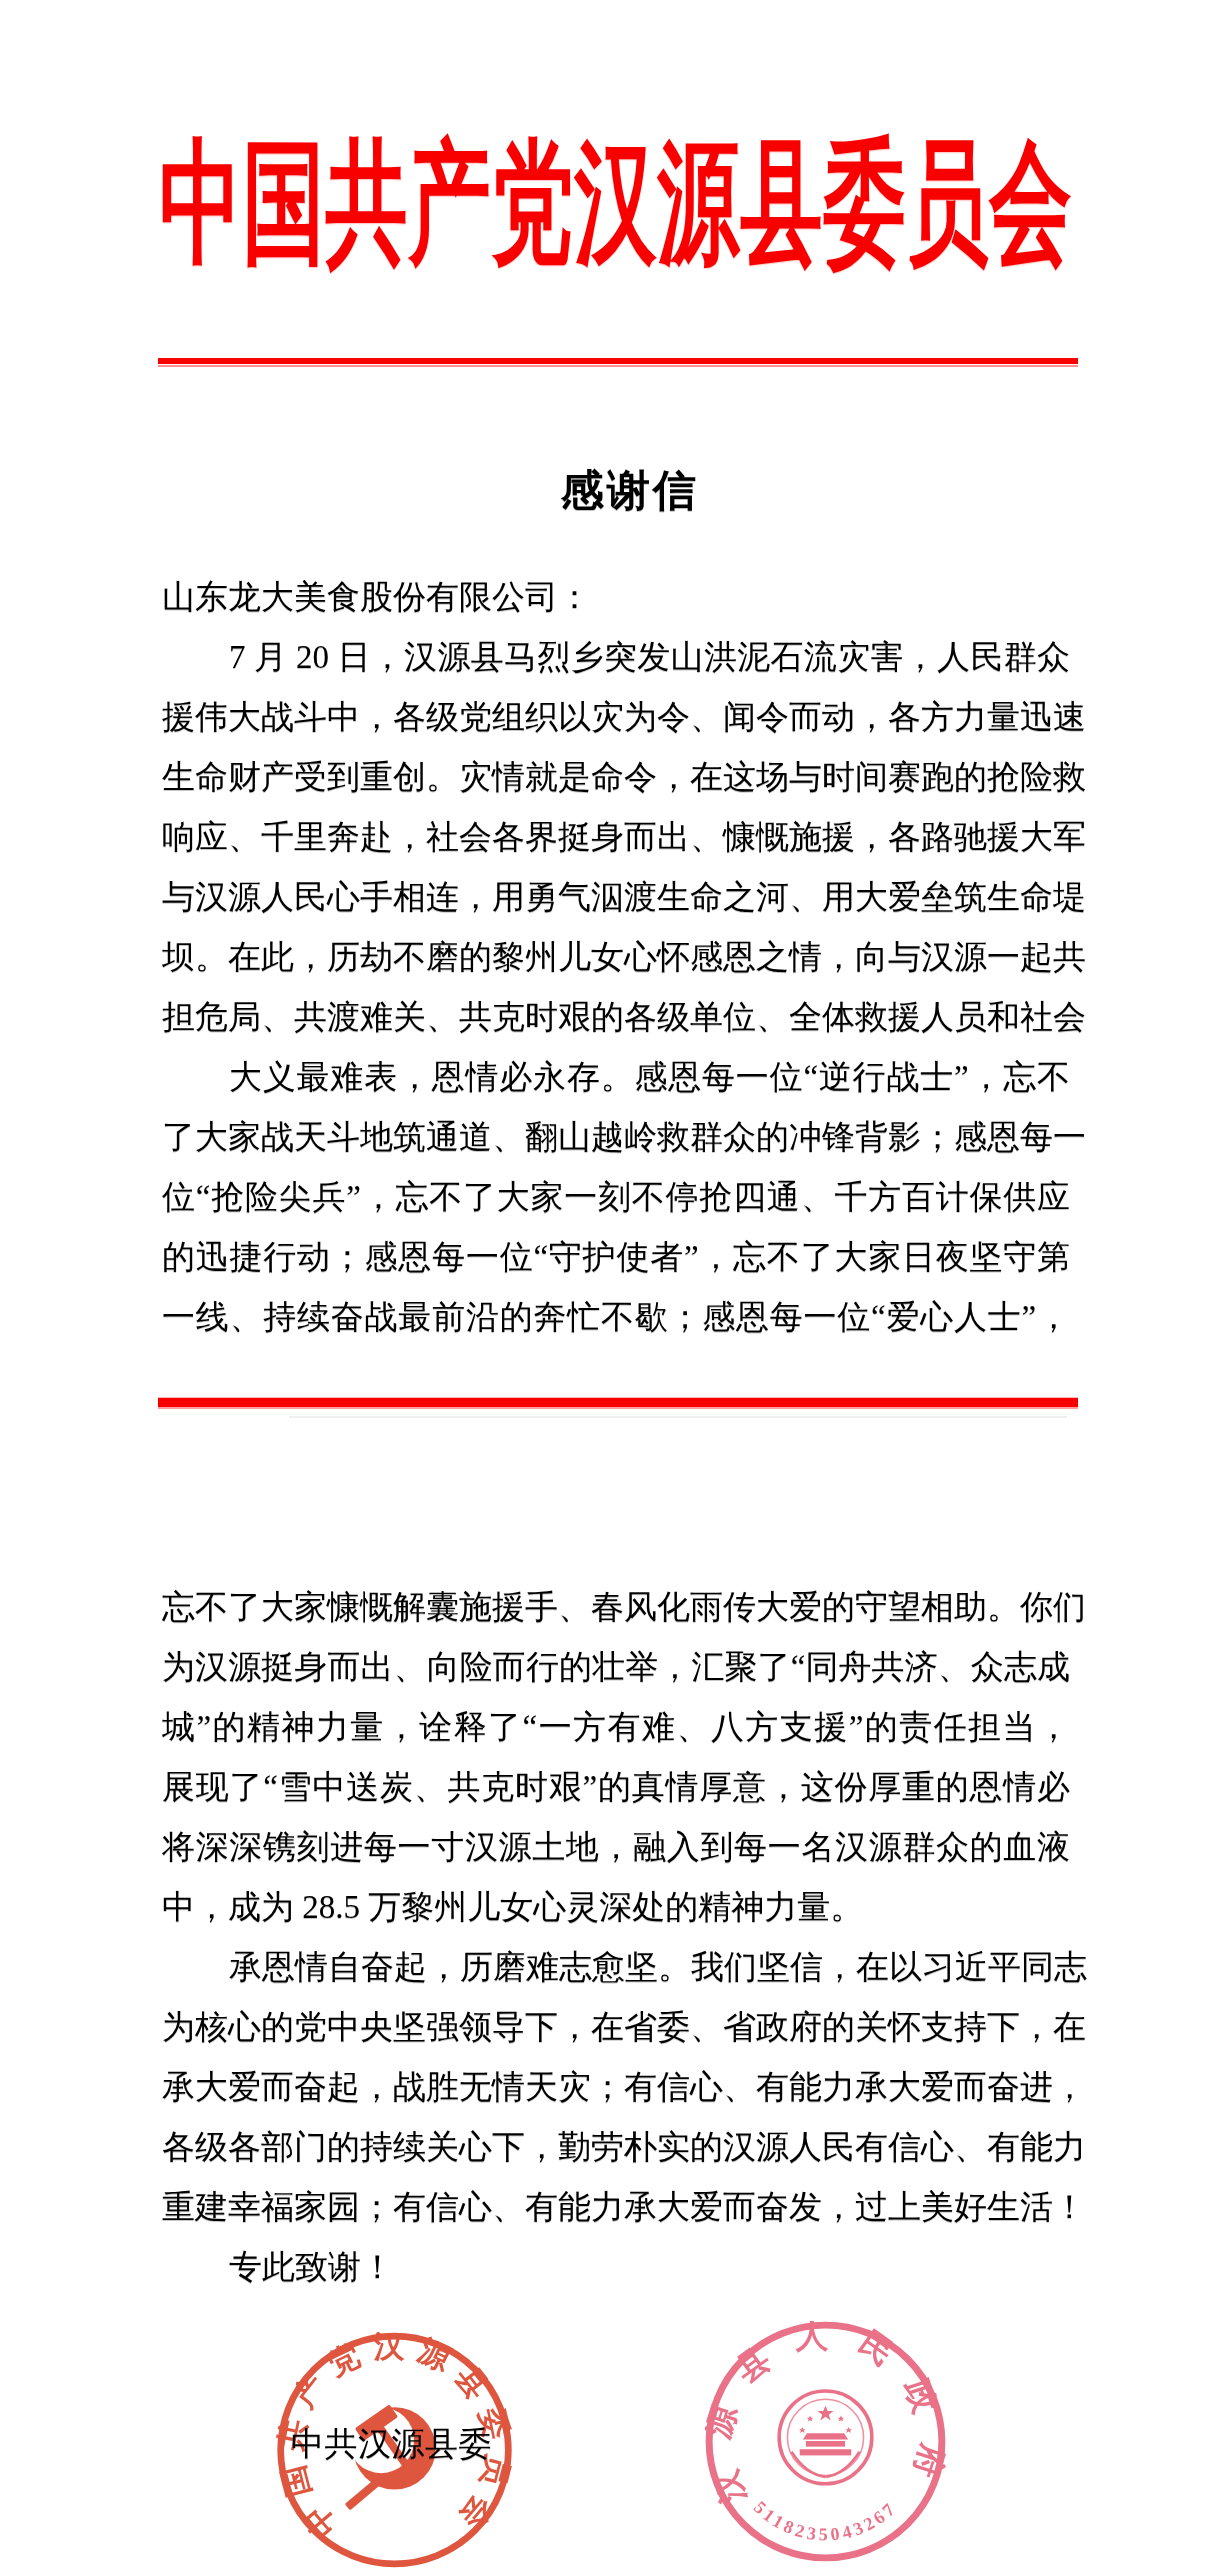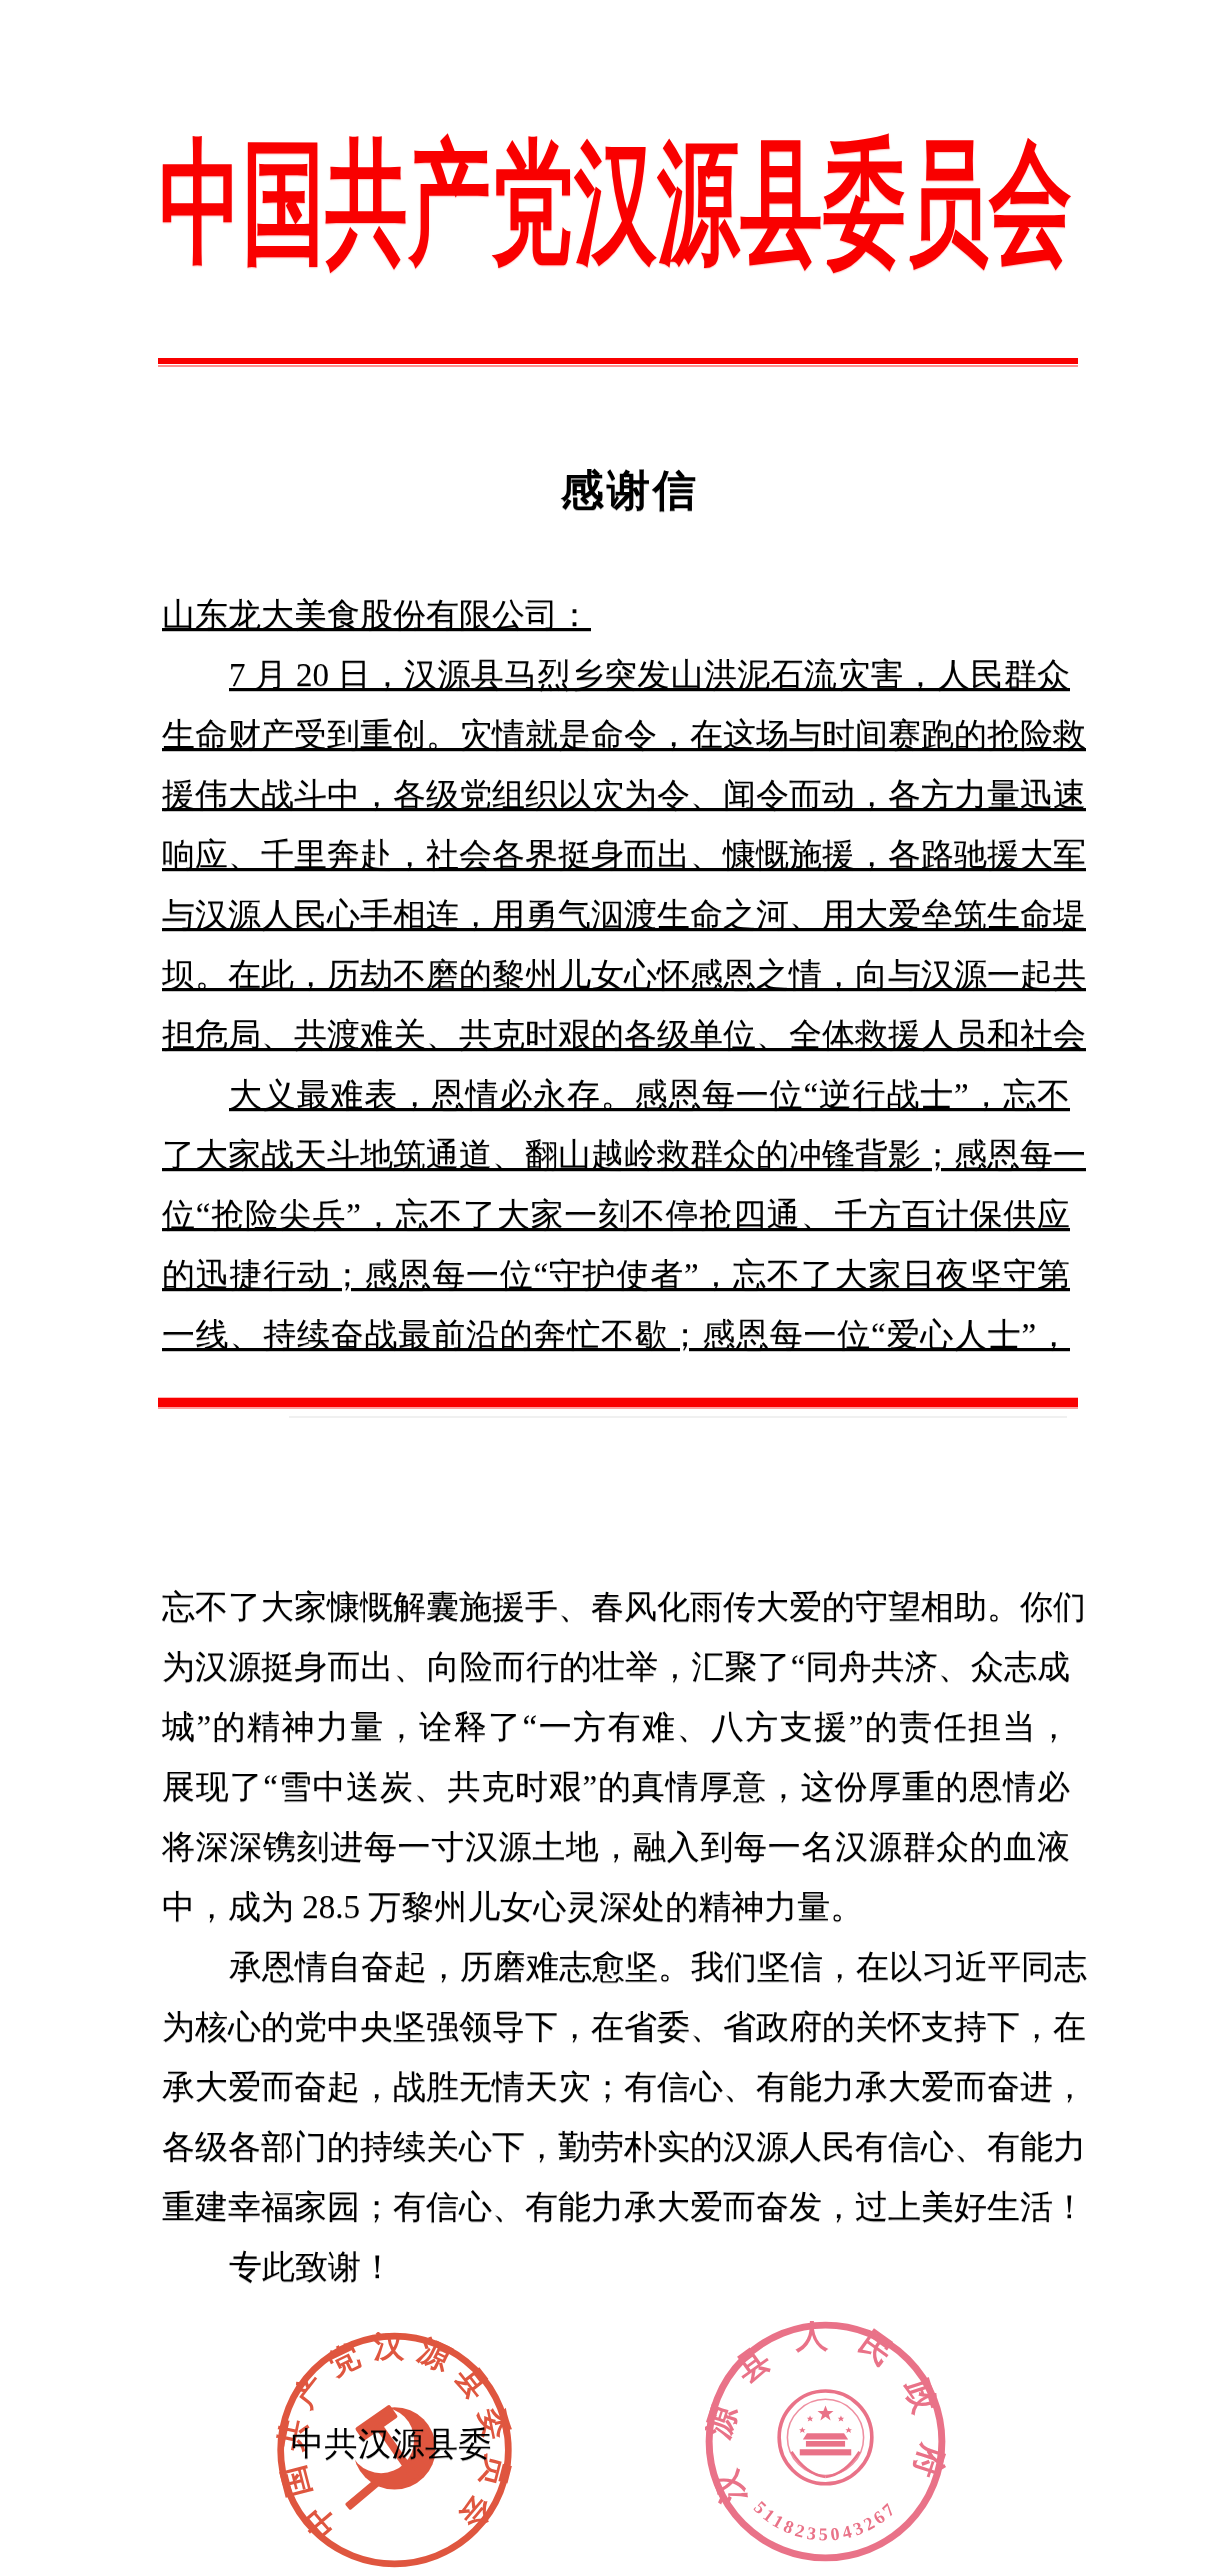--- a/index.html
+++ b/index.html
@@ -28,21 +28,21 @@
     text-align:center;font-size:43px;line-height:43px;font-weight:bold;
     letter-spacing:3.1px;color:#000;
     text-shadow:0 1px 0.5px rgba(0,0,0,0.25);
   }
   
   .body-block{
     position:absolute;left:162px;width:908px;
     font-size:33px;color:#000;
     text-shadow:0 1px 0.5px rgba(0,0,0,0.22);
   }
-  .body-p1{top:585px;text-decoration:underline;}
+  .body-p1{top:567px;}
   .body-p2{top:1577px;}
   .line{
     height:60px;line-height:60px;
     text-align:justify;text-align-last:justify;
     text-justify:inter-character;
     white-space:nowrap;
   }
   .ind{text-indent:67px;}
   .nj{text-align-last:left;}
   
@@ -71,22 +71,22 @@
 
   <div class="letterhead">中国共产党汉源县委员会</div>
   <div class="rule-thick"></div>
   <div class="rule-thin"></div>
 
   <h1 class="doc-title">感谢信</h1>
 
   <div class="body-block body-p1">
     <div class="line nj">山东龙大美食股份有限公司：</div>
     <div class="line ind">7 月 20 日，汉源县马烈乡突发山洪泥石流灾害，人民群众</div>
+    <div class="line">援伟大战斗中，各级党组织以灾为令、闻令而动，各方力量迅速</div>
     <div class="line">生命财产受到重创。灾情就是命令，在这场与时间赛跑的抢险救</div>
-    <div class="line">援伟大战斗中，各级党组织以灾为令、闻令而动，各方力量迅速</div>
     <div class="line">响应、千里奔赴，社会各界挺身而出、慷慨施援，各路驰援大军</div>
     <div class="line">与汉源人民心手相连，用勇气泅渡生命之河、用大爱垒筑生命堤</div>
     <div class="line">坝。在此，历劫不磨的黎州儿女心怀感恩之情，向与汉源一起共</div>
     <div class="line">担危局、共渡难关、共克时艰的各级单位、全体救援人员和社会</div>
     <div class="line ind">大义最难表，恩情必永存。感恩每一位“逆行战士”，忘不</div>
     <div class="line">了大家战天斗地筑通道、翻山越岭救群众的冲锋背影；感恩每一</div>
     <div class="line">位“抢险尖兵”，忘不了大家一刻不停抢四通、千方百计保供应</div>
     <div class="line">的迅捷行动；感恩每一位“守护使者”，忘不了大家日夜坚守第</div>
     <div class="line">一线、持续奋战最前沿的奔忙不歇；感恩每一位“爱心人士”，</div>
   </div>

